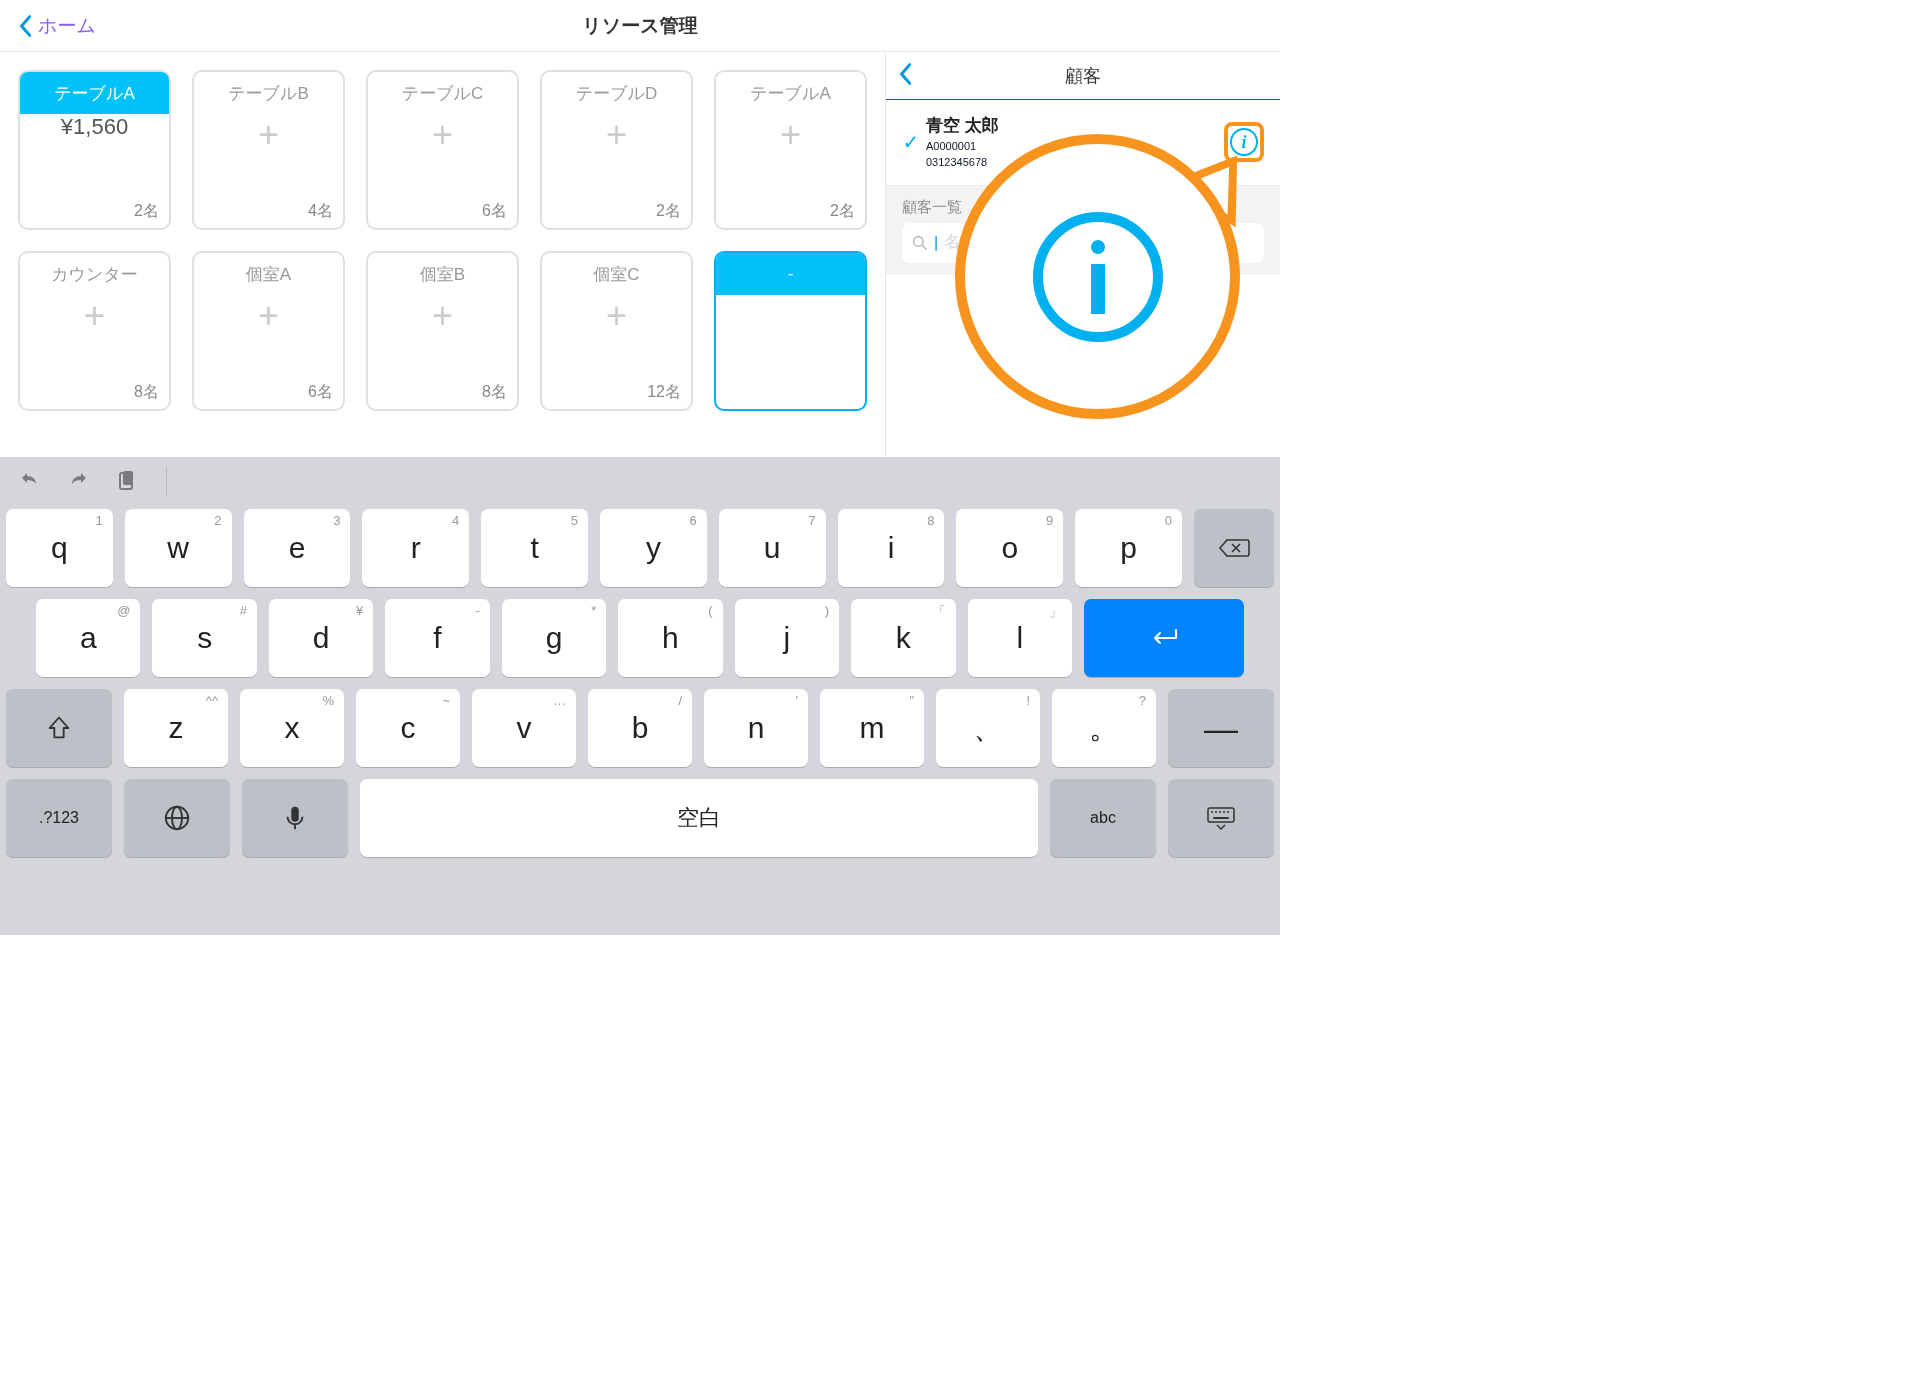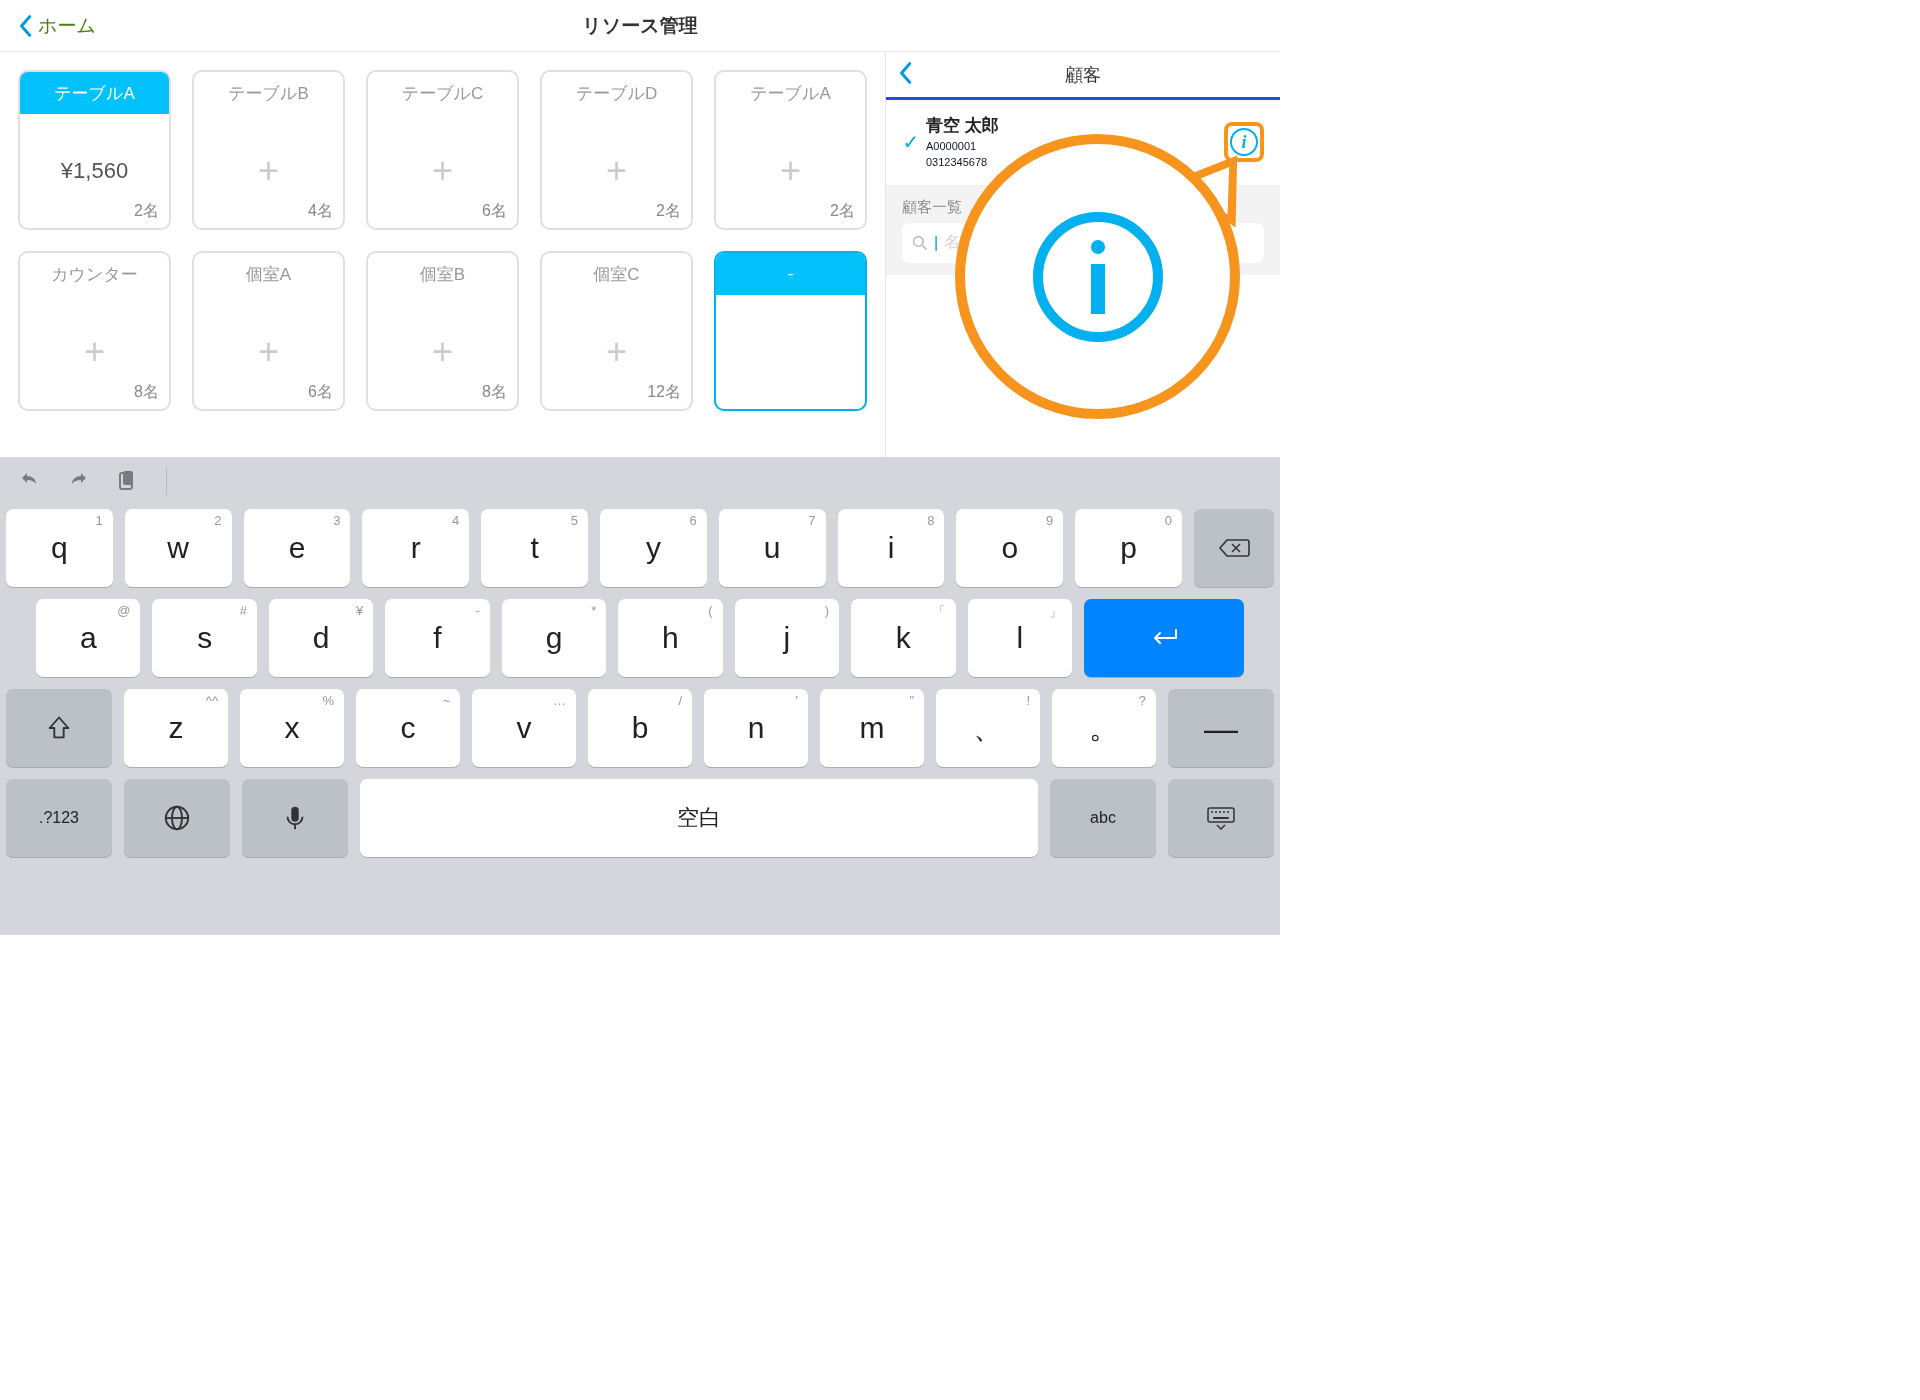--- a/index.html
+++ b/index.html
@@ -1,41 +1,41 @@
 <!DOCTYPE html>
 <html><head>
 <meta charset="utf-8">
 <style>
 * { margin:0; padding:0; box-sizing:border-box; font-family:-apple-system,"Hiragino Sans","Hiragino Kaku Gothic ProN",sans-serif; }
 body { width:1280px; height:935px; background:#fff; overflow:hidden; position:relative; }
 
 
 .topnav { height:52px; display:flex; align-items:center; border-bottom:1px solid #e5e5e5; position:relative; }
-.back-btn { display:flex; align-items:center; color:#4d7c0f; font-size:19px; padding:0 10px 0 18px; cursor:pointer; }
+.back-btn { display:flex; align-items:center; color:#8b5cf6; font-size:19px; padding:0 10px 0 18px; cursor:pointer; }
 .chev-left { width:14px; height:24px; margin-right:6px; }
 .topnav-title { position:absolute; left:0; right:0; text-align:center; font-size:19px; font-weight:600; color:#333; pointer-events:none; }
 
 
 .split { display:flex; height:405px; }
 .left { flex:1; padding:18px 18px 0 18px; }
 .right { width:395px; border-left:1px solid #e5e5e5; display:flex; flex-direction:column; }
 
 
 .grid { display:grid; grid-template-columns:repeat(5,1fr); gap:21px; }
 .card { height:160px; border:2px solid #e0e0e0; border-radius:10px; overflow:hidden; display:flex; flex-direction:column; position:relative; background:#fff; }
 .card.selected { border-color:#00b0ef; }
 .card-head { height:42px; display:flex; align-items:center; justify-content:center; font-size:17px; color:#999; }
 .card-head.blue { background:#03c1fa; color:#fff; }
-.card-body { flex:1; display:flex; align-items:center; justify-content:center; position:relative; }
+.card-body { flex:1; display:flex; justify-content:center; position:relative; }
 .plus { font-size:36px; color:#ccc; font-weight:300; }
 .price { font-size:22px; color:#555; font-weight:400; }
 .seats { position:absolute; bottom:6px; right:10px; font-size:16px; color:#888; }
 
 
-.right-top { height:48px; display:flex; align-items:center; border-bottom:3px solid #1d4ed8; position:relative; }
+.right-top { height:48px; display:flex; align-items:center; border-bottom:1px solid #1d4ed8; position:relative; }
 .right-back { color:#0099e5; padding:0 12px; cursor:pointer; }
 .right-title { position:absolute; left:0; right:0; text-align:center; font-size:18px; color:#333; pointer-events:none; }
 .cust-row { display:flex; align-items:center; padding:14px 16px 14px 10px; border-bottom:1px solid #eee; }
 .check { color:#00b0ef; font-size:20px; width:30px; text-align:center; }
 .cust-info { flex:1; line-height:1.45; }
 .cust-name { font-size:17px; font-weight:600; color:#222; }
 .cust-code, .cust-phone { font-size:11px; color:#0f172a; }
 .info-btn { width:40px; height:40px; border:4px solid #f7941d; border-radius:8px; display:flex; align-items:center; justify-content:center; }
 .info-circle { width:28px; height:28px; border:2px solid #00b0ef; border-radius:50%; display:flex; align-items:center; justify-content:center; color:#00b0ef; font-size:18px; font-family:Georgia,serif; font-style:italic; font-weight:bold; }
 .list-head { background:#f3f3f3; padding:12px 16px 6px; font-size:15px; color:#888; }

